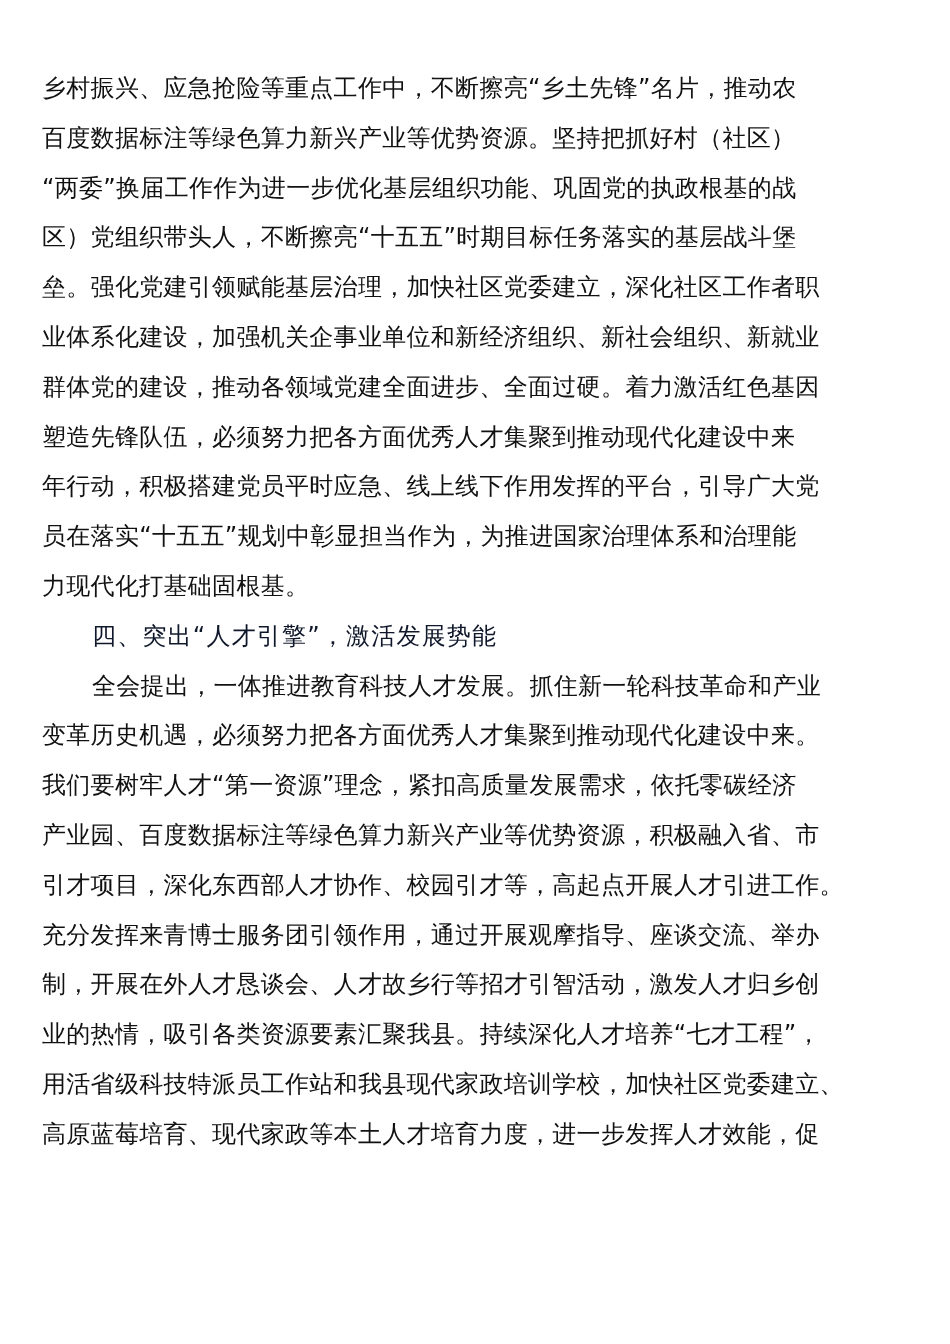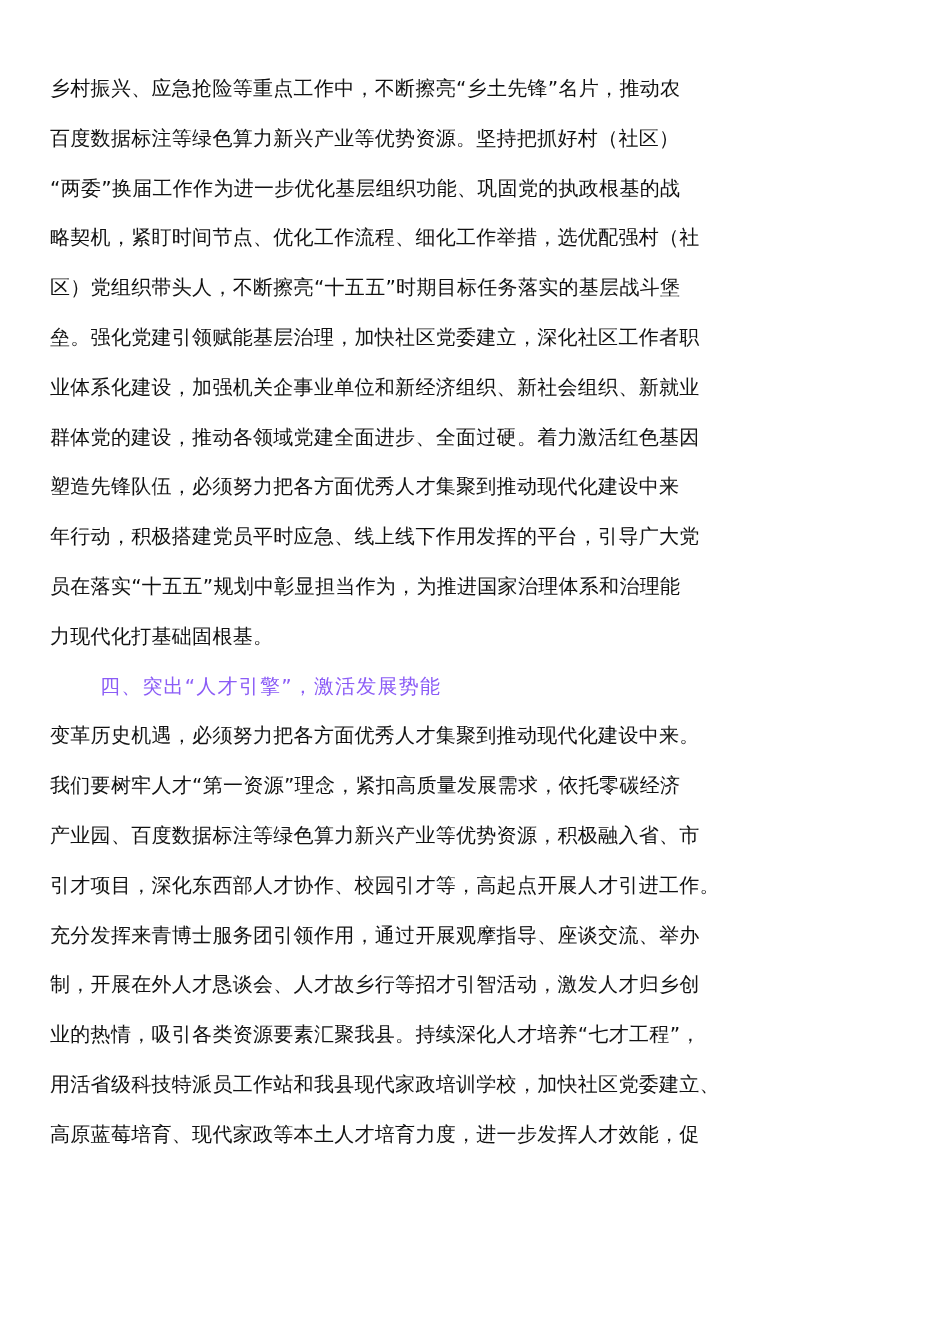--- a/index.html
+++ b/index.html
@@ -1,49 +1,49 @@
 <!DOCTYPE html>
 <html><head>
 <meta charset="utf-8">
 <style>
   html, body { margin: 0; padding: 0; background: #ffffff; }
   body { width: 950px; height: 1344px; overflow: hidden; position: relative; }
   .page {
     position: absolute; left: 0; top: 0; width: 950px; height: 1344px; background: #ffffff;
   }
   .text-block {
-    position: absolute; left: 50px; top: 64px; width: 820px;
+    position: absolute; left: 42px; top: 64px; width: 820px;
     font-family: "DejaVu Sans", "Liberation Sans", sans-serif;
-    font-size: 20px; color: #111111;
+    font-size: 24px; color: #111111;
   }
   .line {
     height: 49.8px; line-height: 49.8px; white-space: nowrap;
     letter-spacing: 0.3px;
   }
   .line.indent { padding-left: 50px; }
-  .line.heading { letter-spacing: 1.2px; color: #8b5cf6; }
+  .line.heading { letter-spacing: 1.2px; color: #0f172a; }
 </style>
 </head>
 <body>
 
 <div class="page">
   <div class="text-block">
     <div class="line">乡村振兴、应急抢险等重点工作中，不断擦亮“乡土先锋”名片，推动农</div>
     <div class="line">百度数据标注等绿色算力新兴产业等优势资源。坚持把抓好村（社区）</div>
     <div class="line">“两委”换届工作作为进一步优化基层组织功能、巩固党的执政根基的战</div>
-    <div class="line">略契机，紧盯时间节点、优化工作流程、细化工作举措，选优配强村（社</div>
     <div class="line">区）党组织带头人，不断擦亮“十五五”时期目标任务落实的基层战斗堡</div>
     <div class="line">垒。强化党建引领赋能基层治理，加快社区党委建立，深化社区工作者职</div>
     <div class="line">业体系化建设，加强机关企事业单位和新经济组织、新社会组织、新就业</div>
     <div class="line">群体党的建设，推动各领域党建全面进步、全面过硬。着力激活红色基因</div>
     <div class="line">塑造先锋队伍，必须努力把各方面优秀人才集聚到推动现代化建设中来</div>
     <div class="line">年行动，积极搭建党员平时应急、线上线下作用发挥的平台，引导广大党</div>
     <div class="line">员在落实“十五五”规划中彰显担当作为，为推进国家治理体系和治理能</div>
     <div class="line">力现代化打基础固根基。</div>
     <div class="line indent heading">四、突出“人才引擎”，激活发展势能</div>
+    <div class="line indent">全会提出，一体推进教育科技人才发展。抓住新一轮科技革命和产业</div>
     <div class="line">变革历史机遇，必须努力把各方面优秀人才集聚到推动现代化建设中来。</div>
     <div class="line">我们要树牢人才“第一资源”理念，紧扣高质量发展需求，依托零碳经济</div>
     <div class="line">产业园、百度数据标注等绿色算力新兴产业等优势资源，积极融入省、市</div>
     <div class="line">引才项目，深化东西部人才协作、校园引才等，高起点开展人才引进工作。</div>
     <div class="line">充分发挥来青博士服务团引领作用，通过开展观摩指导、座谈交流、举办</div>
     <div class="line">制，开展在外人才恳谈会、人才故乡行等招才引智活动，激发人才归乡创</div>
     <div class="line">业的热情，吸引各类资源要素汇聚我县。持续深化人才培养“七才工程”，</div>
     <div class="line">用活省级科技特派员工作站和我县现代家政培训学校，加快社区党委建立、</div>
     <div class="line">高原蓝莓培育、现代家政等本土人才培育力度，进一步发挥人才效能，促</div>
   </div>

